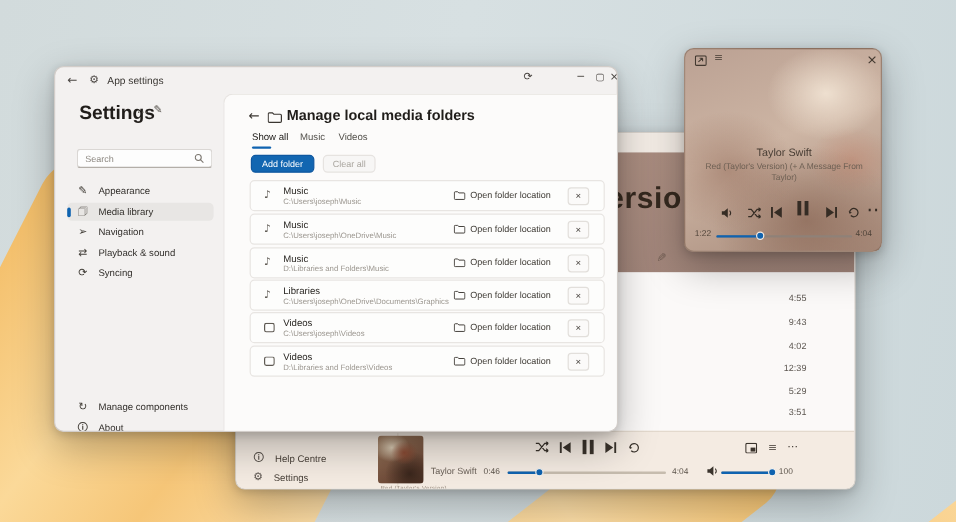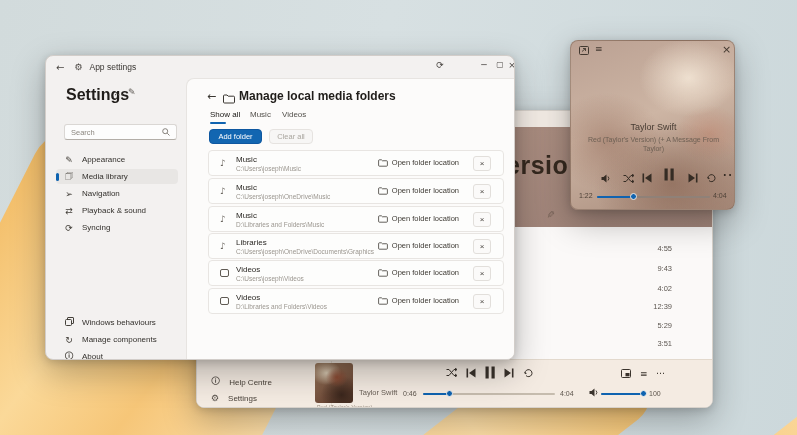--- a/index.html
+++ b/index.html
@@ -233,29 +233,20 @@
       </div>
       <div class="nav-item" style="top:125px">
         <span class="nico glyph">⇄</span>
         <span>Playback &amp; sound</span>
       </div>
       <div class="nav-item" style="top:142px">
         <span class="nico glyph">⟳</span>
         <span>Syncing</span>
       </div>
 
-      <div class="nav-item" style="top:237px">
-        <span class="nico">
-          <svg width="9" height="9" viewBox="0 0 9 9">
-              <rect x="0.5" y="2.5" width="6" height="6" rx="1" fill="none" stroke="#44403a"></rect>
-              <path d="M2.5 2.5 v-1.5 a0.5 0.5 0 0 1 0.5 -0.5 h5 a0.5 0.5 0 0 1 0.5 0.5 v5 a0.5 0.5 0 0 1 -0.5 0.5 h-1.5" fill="none" stroke="#44403a"></path>
-            </svg>
-        </span>
-        <span>Windows behaviours</span>
-      </div>
       <div class="nav-item" style="top:254px">
         <span class="nico glyph">↻</span>
         <span>Manage components</span>
       </div>
       <div class="nav-item" style="top:271px">
         <span class="nico glyph">🛈</span>
         <span>About</span>
       </div>
     </div>
 

